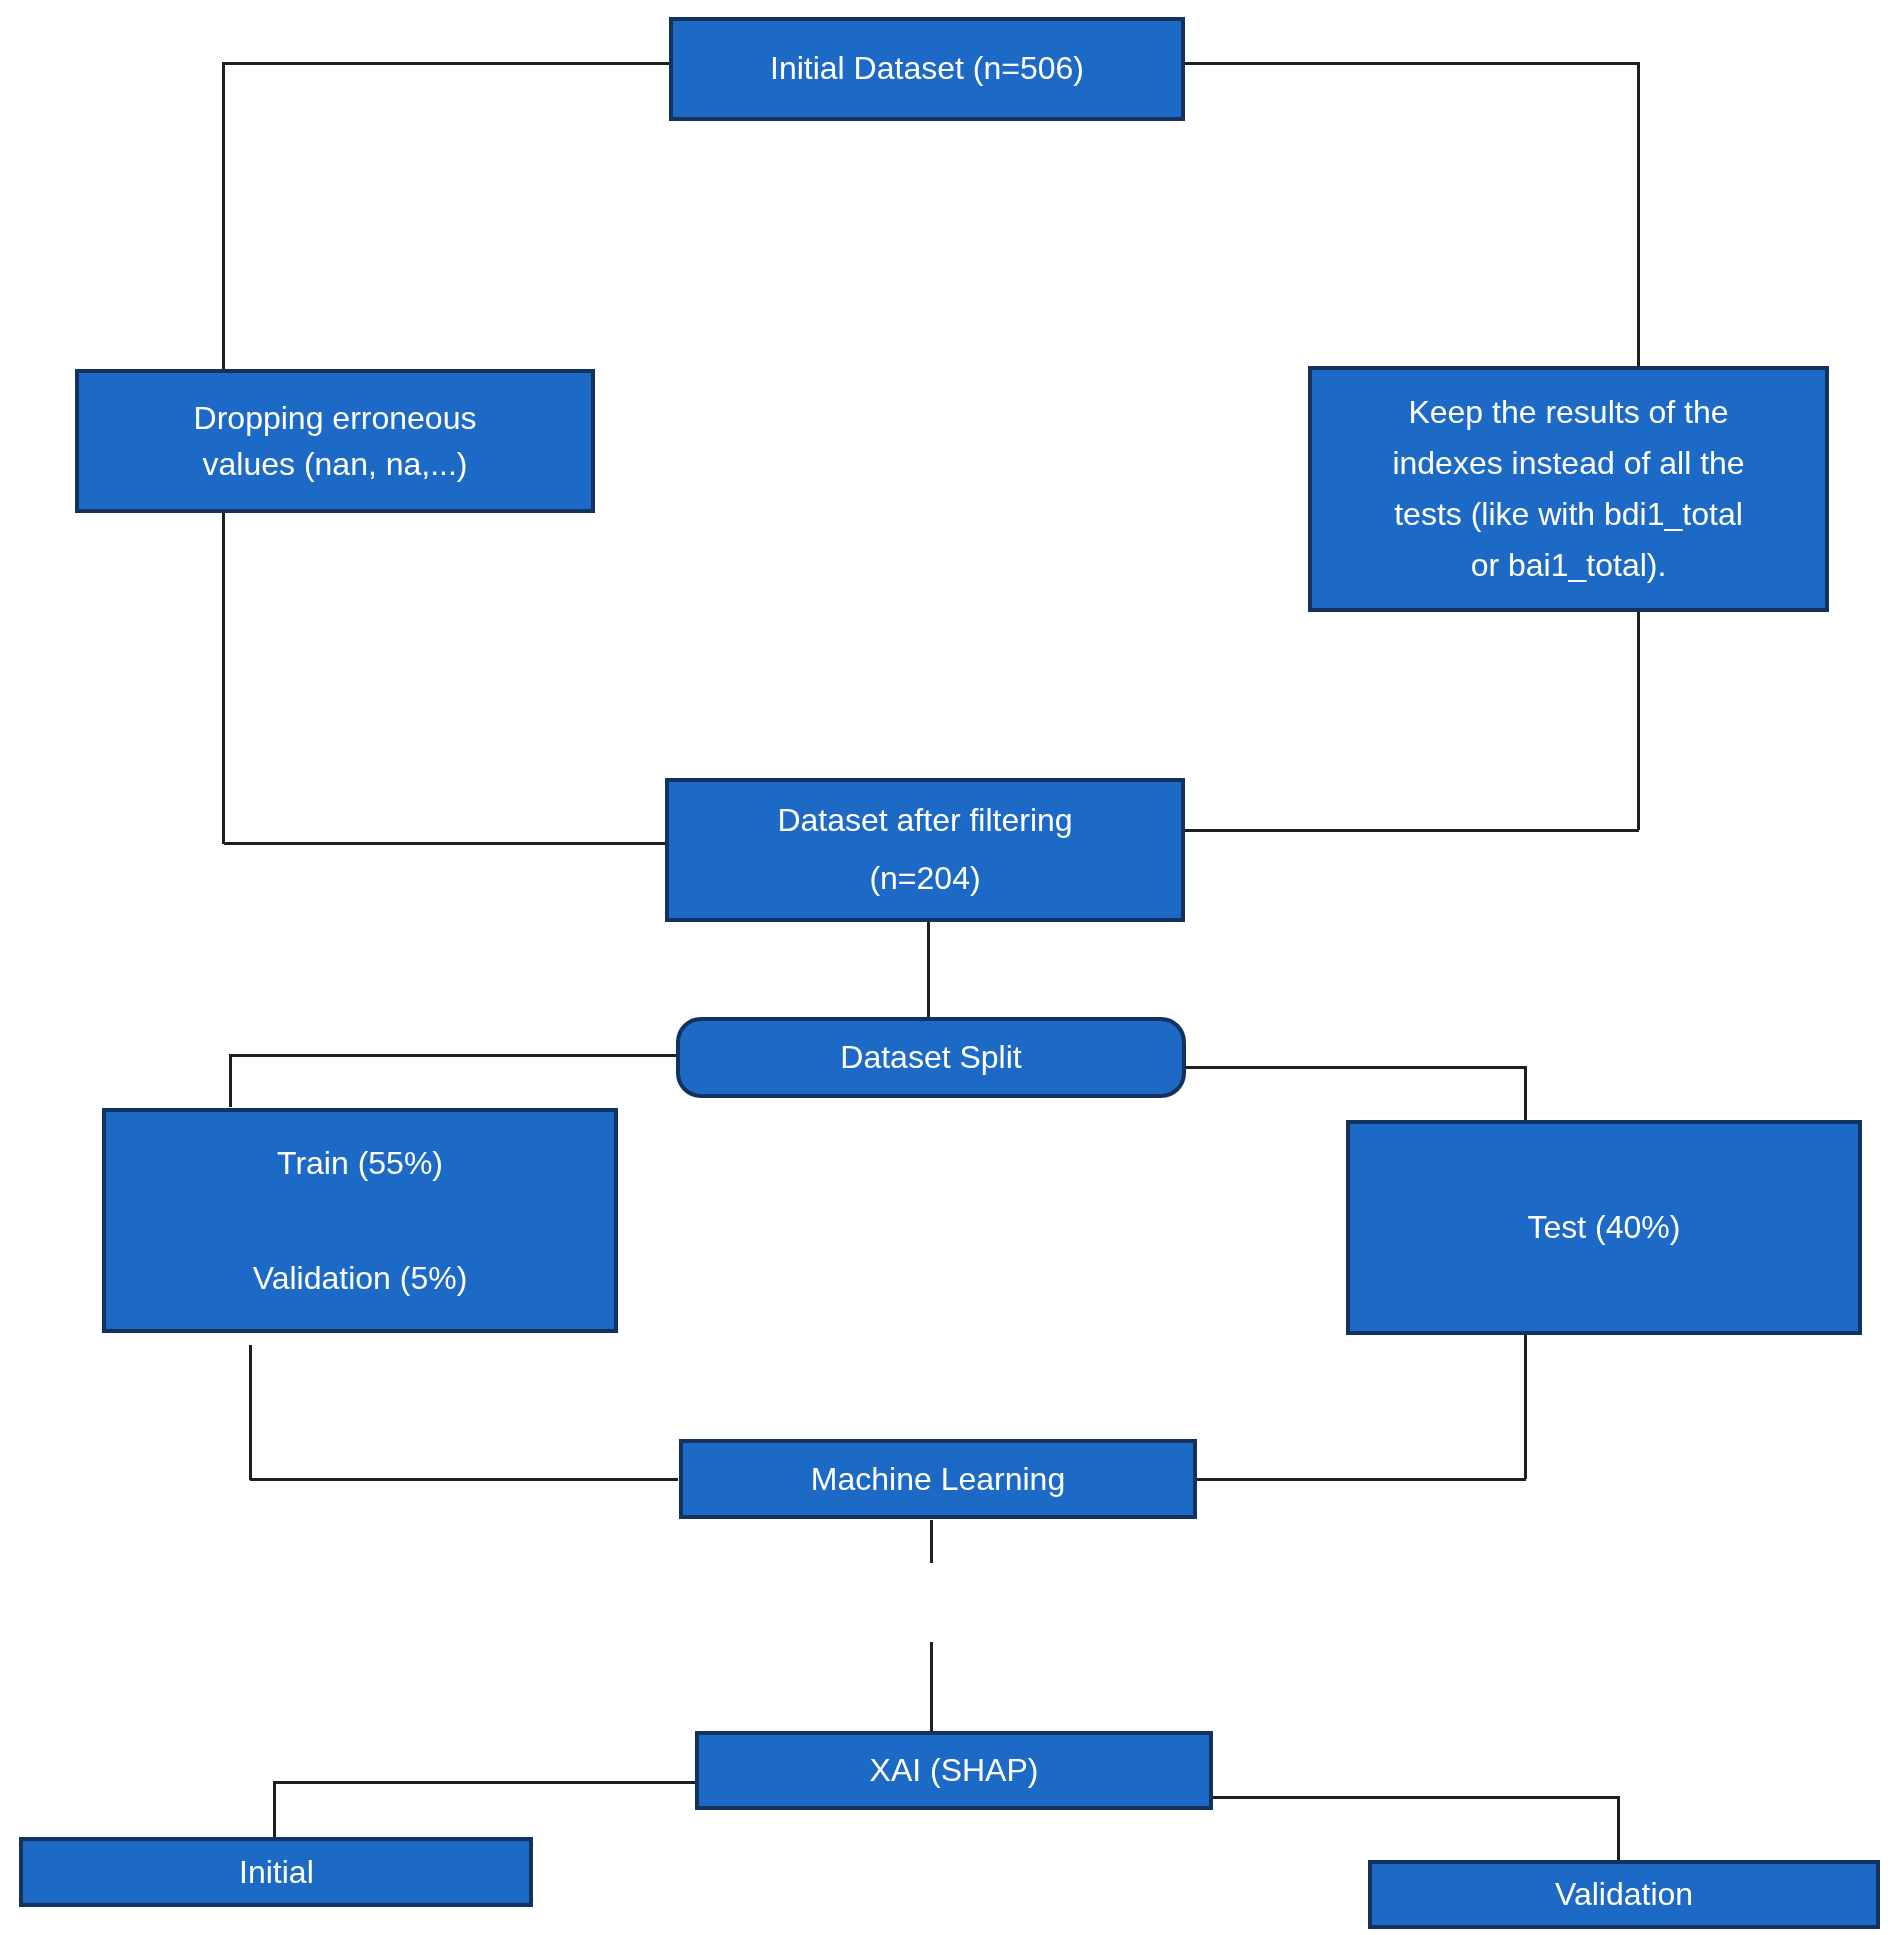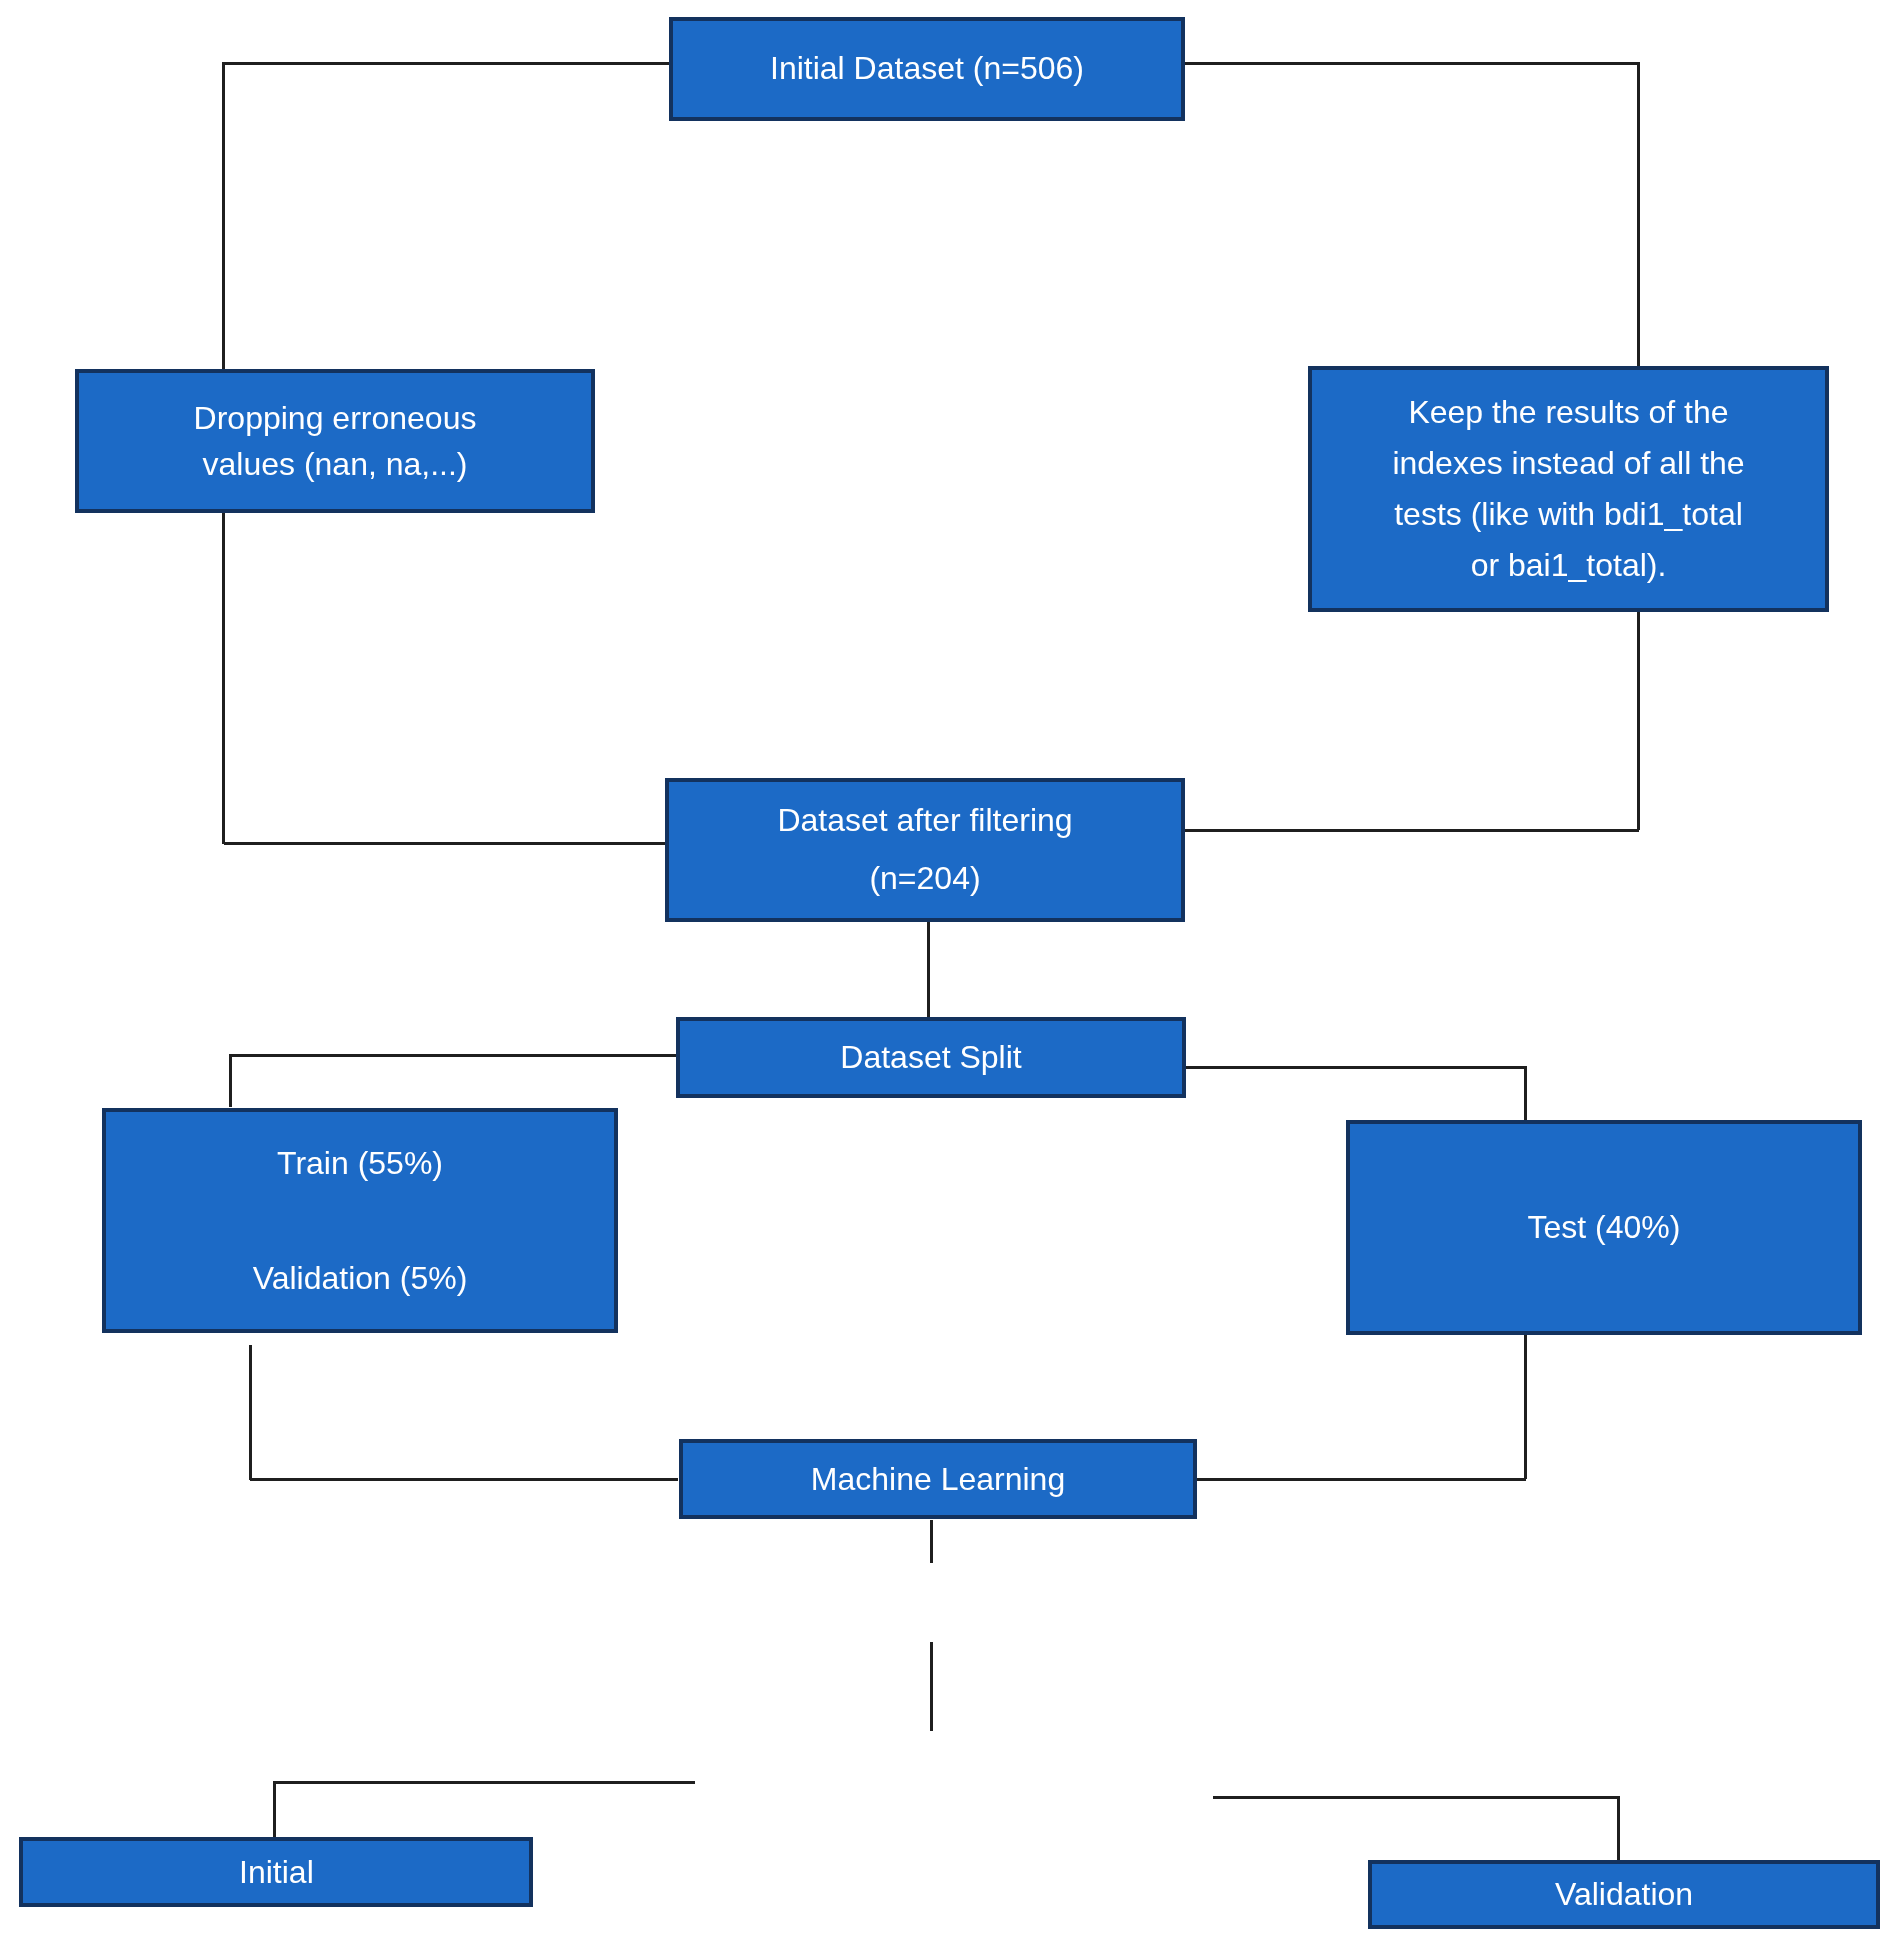--- a/index.html
+++ b/index.html
@@ -27,21 +27,21 @@
     text-align: center;
     font-size: 32px;
     line-height: 1.45;
   }
   .node .lbl { white-space: pre-line; }
   
   #n-initial    { left:669px; top:16.7px;   width:516px; height:104px; }
   #n-dropping   { left:75px;  top:369px;  width:520px; height:144px; }
   #n-keep       { left:1308px; top:366px;  width:521px; height:246px; line-height:1.6; padding:0 13.4px; }
   #n-filtering  { left:665px;  top:778px; width:520px; height:144px; line-height:1.8; }
-  #n-split      { left:676px; top:1017px; width:510px; height:81px; }
+  #n-split      { left:676px; top:1017px; width:510px; height:81px;border-radius:25px; }
   #n-train      { left:102px;  top:1108px; width:516px; height:225px; gap:69px; }
   #n-test       { left:1346px; top:1120px; width:516px; height:215px; }
   #n-ml         { left:679px; top:1439px; width:518px; height:80px; }
   #n-xgboost    { left:679px; top:1563px; width:516px; height:79px; }
   #n-xai        { left:695px; top:1731px; width:518px; height:79px; }
   #n-anxiety    { left:19.4px;   top:1837px; width:514px; height:70px; }
   #n-depression { left:1368px; top:1860px; width:512px; height:69px; }
 </style>
 </head>
 <body>
@@ -110,20 +110,23 @@
 
   <div class="node" id="n-test">
     <span class="lbl">Test (40%)</span>
   </div>
 
   <div class="node" id="n-ml">
     <span class="lbl">Machine Learning</span>
   </div>
 
 
+  <div class="node" id="n-xai">
+    <span class="lbl">XAI (SHAP)</span>
+  </div>
 
   <div class="node" id="n-anxiety">
     <span class="lbl">Initial</span>
   </div>
 
   <div class="node" id="n-depression">
     <span class="lbl">Validation</span>
   </div>
 
 </div>

